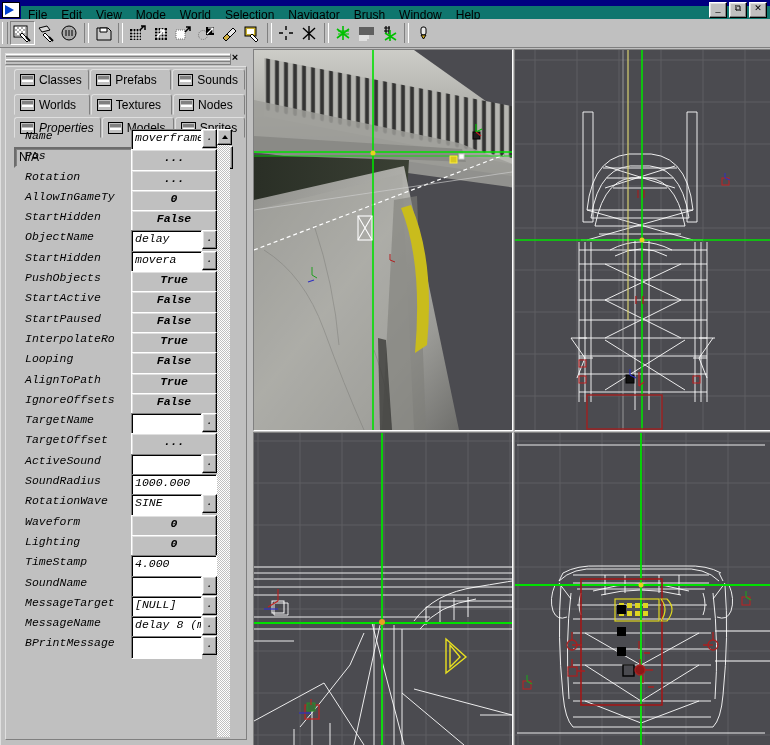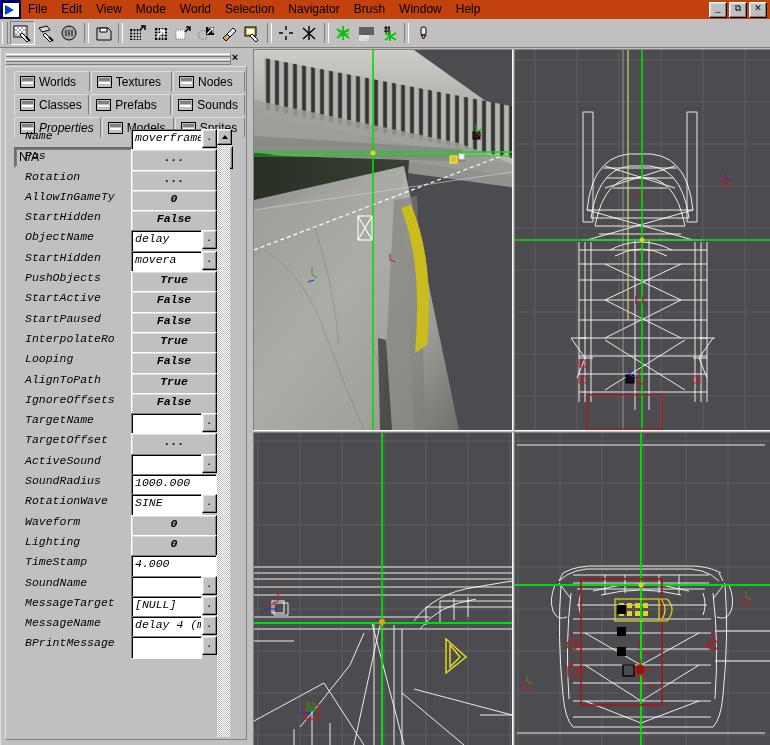--- a/index.html
+++ b/index.html
@@ -8,22 +8,22 @@
   .app{position:relative;width:770px;height:745px;background:#c0c0c0;overflow:hidden;}
 
   
   .titlebar{position:absolute;left:0;top:0;width:770px;height:19px;
             background:#000080;display:flex;align-items:center;}
   .app-icon{width:16px;height:14px;margin-left:2px;margin-right:3px;
             background:#fff;border:1px solid #000;position:relative;flex:0 0 auto;}
   .app-icon:after{content:"";position:absolute;left:2px;top:2px;
             width:0;height:0;border-left:9px solid #0040d0;
             border-top:5px solid transparent;border-bottom:5px solid transparent;}
-  .menubar{position:absolute;left:21px;top:0;height:19px;display:flex;align-items:center;
-           background:#c2410c;right:0;}
+  .menubar{position:absolute;left:21px;top:6px;height:19px;display:flex;align-items:center;
+           background:#0f766e;right:0;}
   .menu-item{padding:2px 7px 3px 7px;font-size:12px;font-family:"Liberation Sans",sans-serif;
              color:#000;white-space:nowrap;cursor:default;}
   .wbtns{position:absolute;right:3px;top:2px;display:flex;gap:2px;}
   .wbtn{width:16px;height:14px;background:#c0c0c0;
         border:1px solid;border-color:#fff #000 #000 #fff;
         box-shadow:inset -1px -1px 0 #808080, inset 1px 1px 0 #dfdfdf;
         font-size:9px;line-height:12px;text-align:center;font-family:"Liberation Sans",sans-serif;}
   .wbtn span{display:block;margin-top:-1px;}
 
   
@@ -304,51 +304,51 @@
   </div>
 
   <div class="leftpanel">
     <div class="pal-title">
       <div class="pal-grip"></div>
       <div class="pal-close">×</div>
     </div>
 
     <div class="pal-body">
 
+      <div class="tabrow" style="margin-top:2px;">
+        <div class="tab" style="width:66px;">
+          <span class="tabico"></span>
+          <span>Classes</span>
+        </div>
+        <div class="tab" style="width:72px;">
+          <span class="tabico"></span>
+          <span>Prefabs</span>
+        </div>
+        <div class="tab" style="width:62px;">
+          <span class="tabico"></span>
+          <span>Sounds</span>
+        </div>
+      </div>
+
       <div class="tabrow" style="margin-top:4px;">
         <div class="tab" style="width:66px;">
           <span class="tabico"></span>
           <span>Worlds</span>
         </div>
         <div class="tab" style="width:72px;">
           <span class="tabico"></span>
           <span>Textures</span>
         </div>
         <div class="tab" style="width:62px;">
           <span class="tabico"></span>
           <span>Nodes</span>
         </div>
       </div>
 
       <div class="tabrow" style="margin-top:2px;">
-        <div class="tab" style="width:66px;">
-          <span class="tabico"></span>
-          <span>Classes</span>
-        </div>
-        <div class="tab" style="width:72px;">
-          <span class="tabico"></span>
-          <span>Prefabs</span>
-        </div>
-        <div class="tab" style="width:62px;">
-          <span class="tabico"></span>
-          <span>Sounds</span>
-        </div>
-      </div>
-
-      <div class="tabrow" style="margin-top:2px;">
         <div class="tab sel" style="width:80px;">
           <span class="tabico"></span>
           <span>Properties</span>
         </div>
         <div class="tab" style="width:64px;">
           <span class="tabico"></span>
           <span>Models</span>
         </div>
         <div class="tab" style="width:62px;">
           <span class="tabico"></span>
@@ -511,21 +511,21 @@
             <div class="prow">
               <div class="plabel">MessageTarget</div>
               <div class="pval">
                 <div class="vtext">[NULL]</div>
                 <div class="vdots">.</div>
               </div>
             </div>
             <div class="prow">
               <div class="plabel">MessageName</div>
               <div class="pval">
-                <div class="vtext">delay 4 (m</div>
+                <div class="vtext">delay 8 (m</div>
                 <div class="vdots">.</div>
               </div>
             </div>
             <div class="prow">
               <div class="plabel">BPrintMessage</div>
               <div class="pval">
                 <div class="vtext"></div>
                 <div class="vdots">.</div>
               </div>
             </div>

